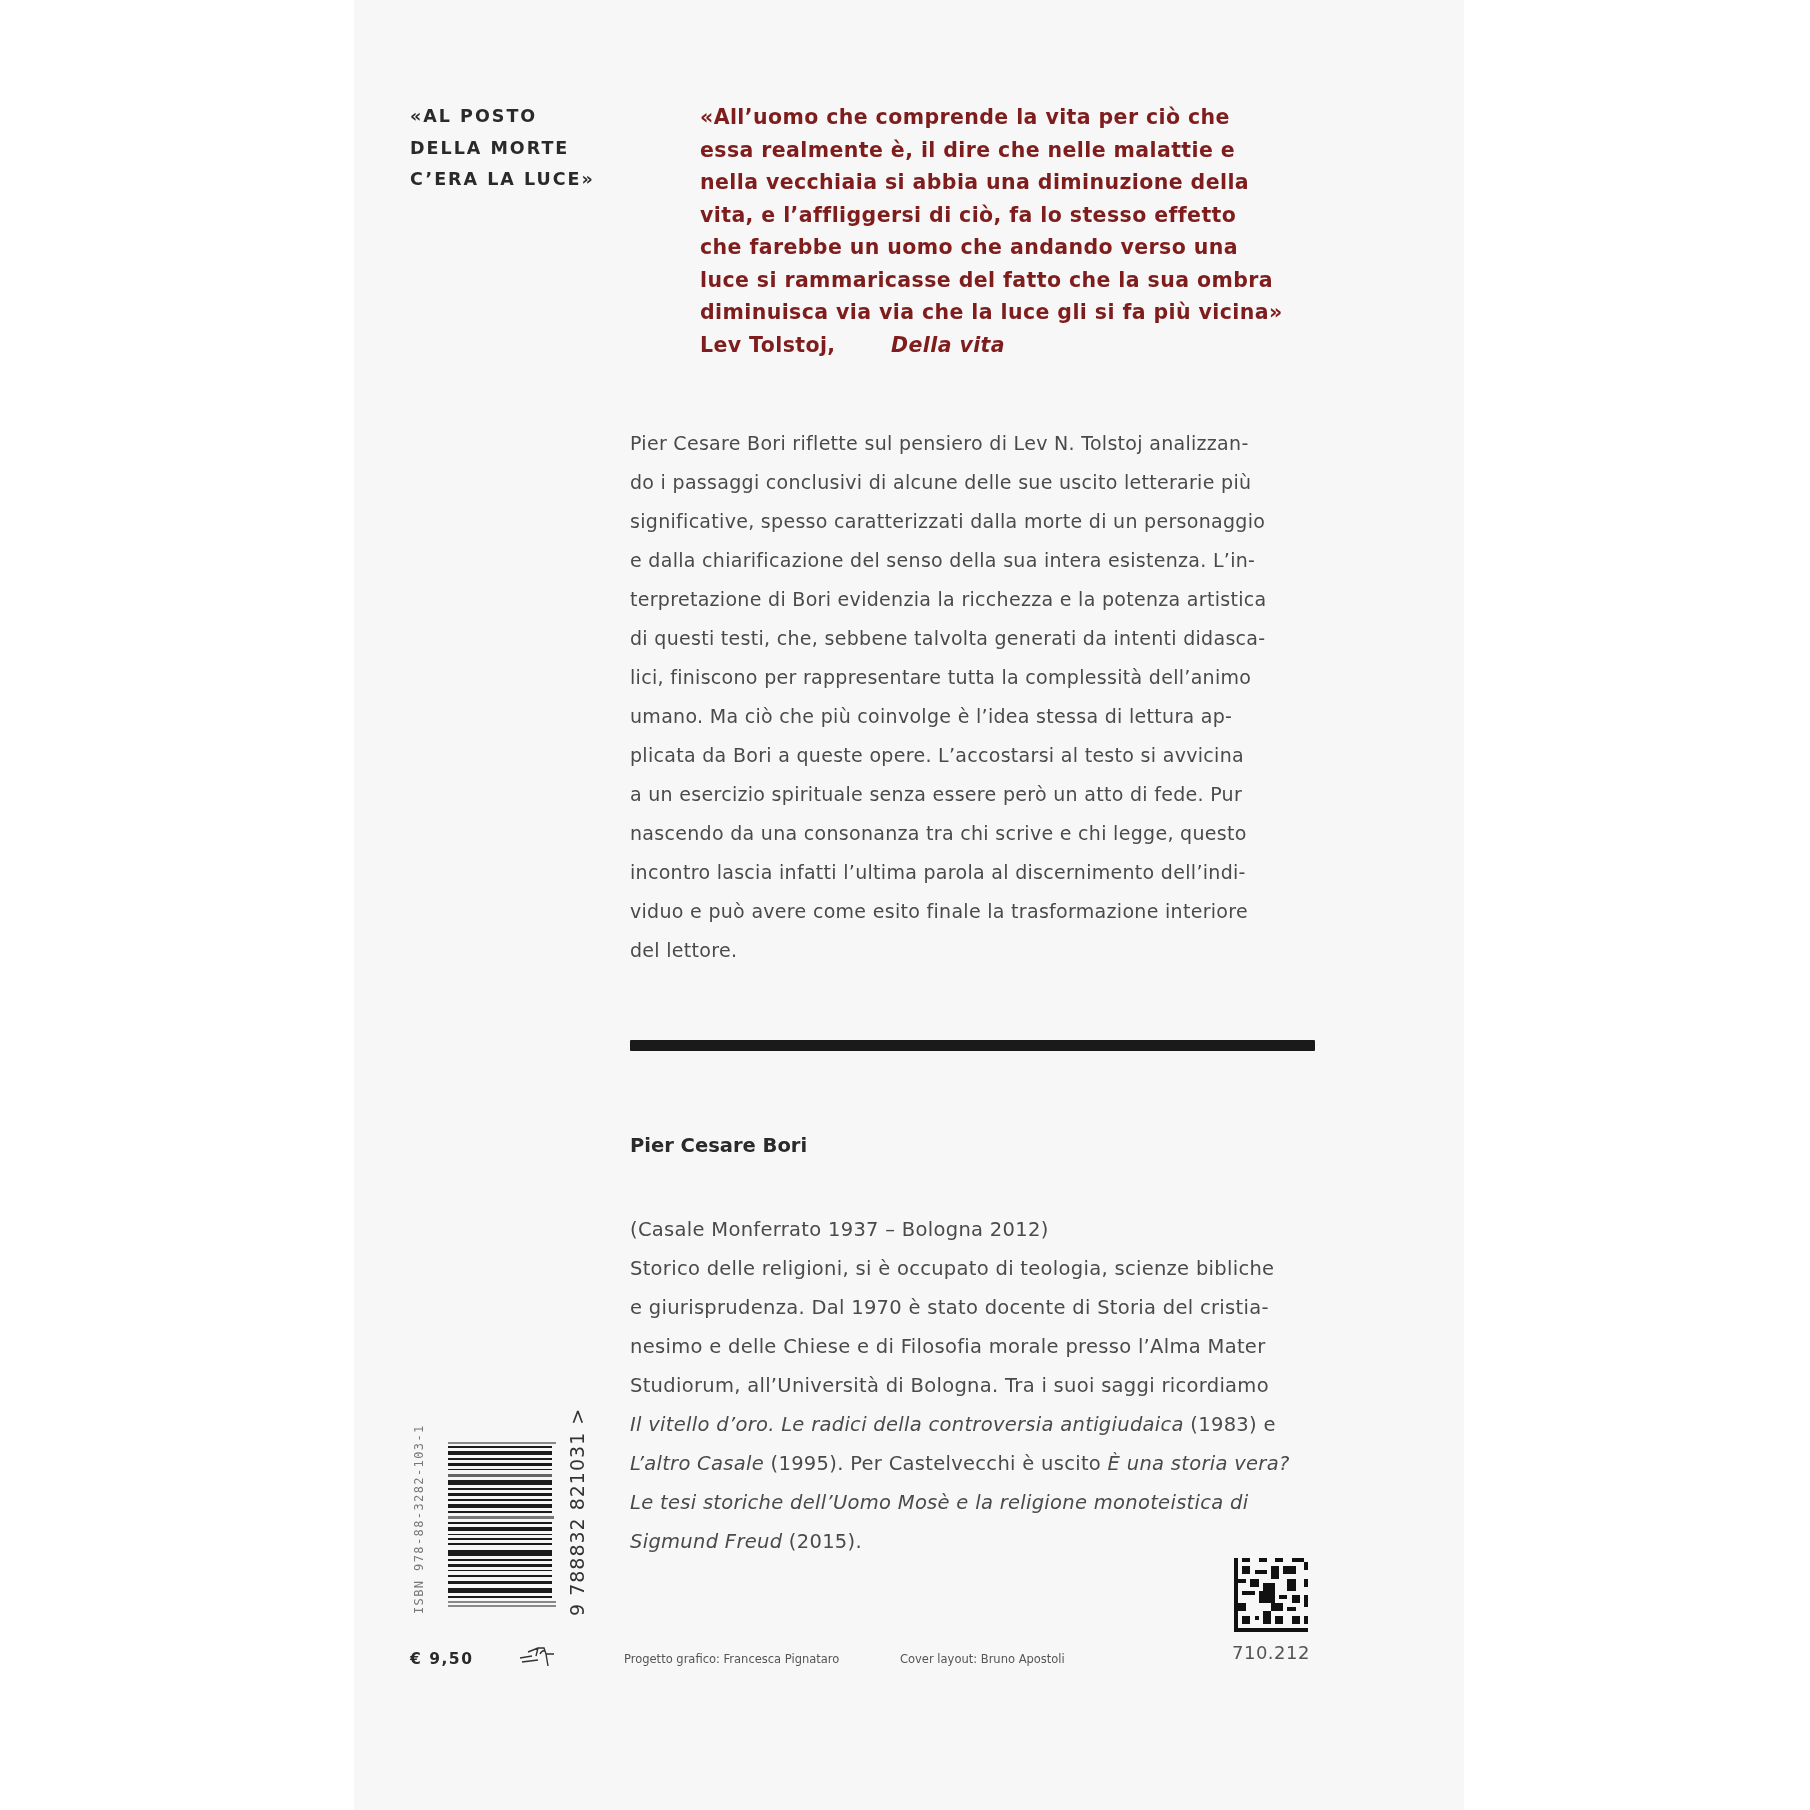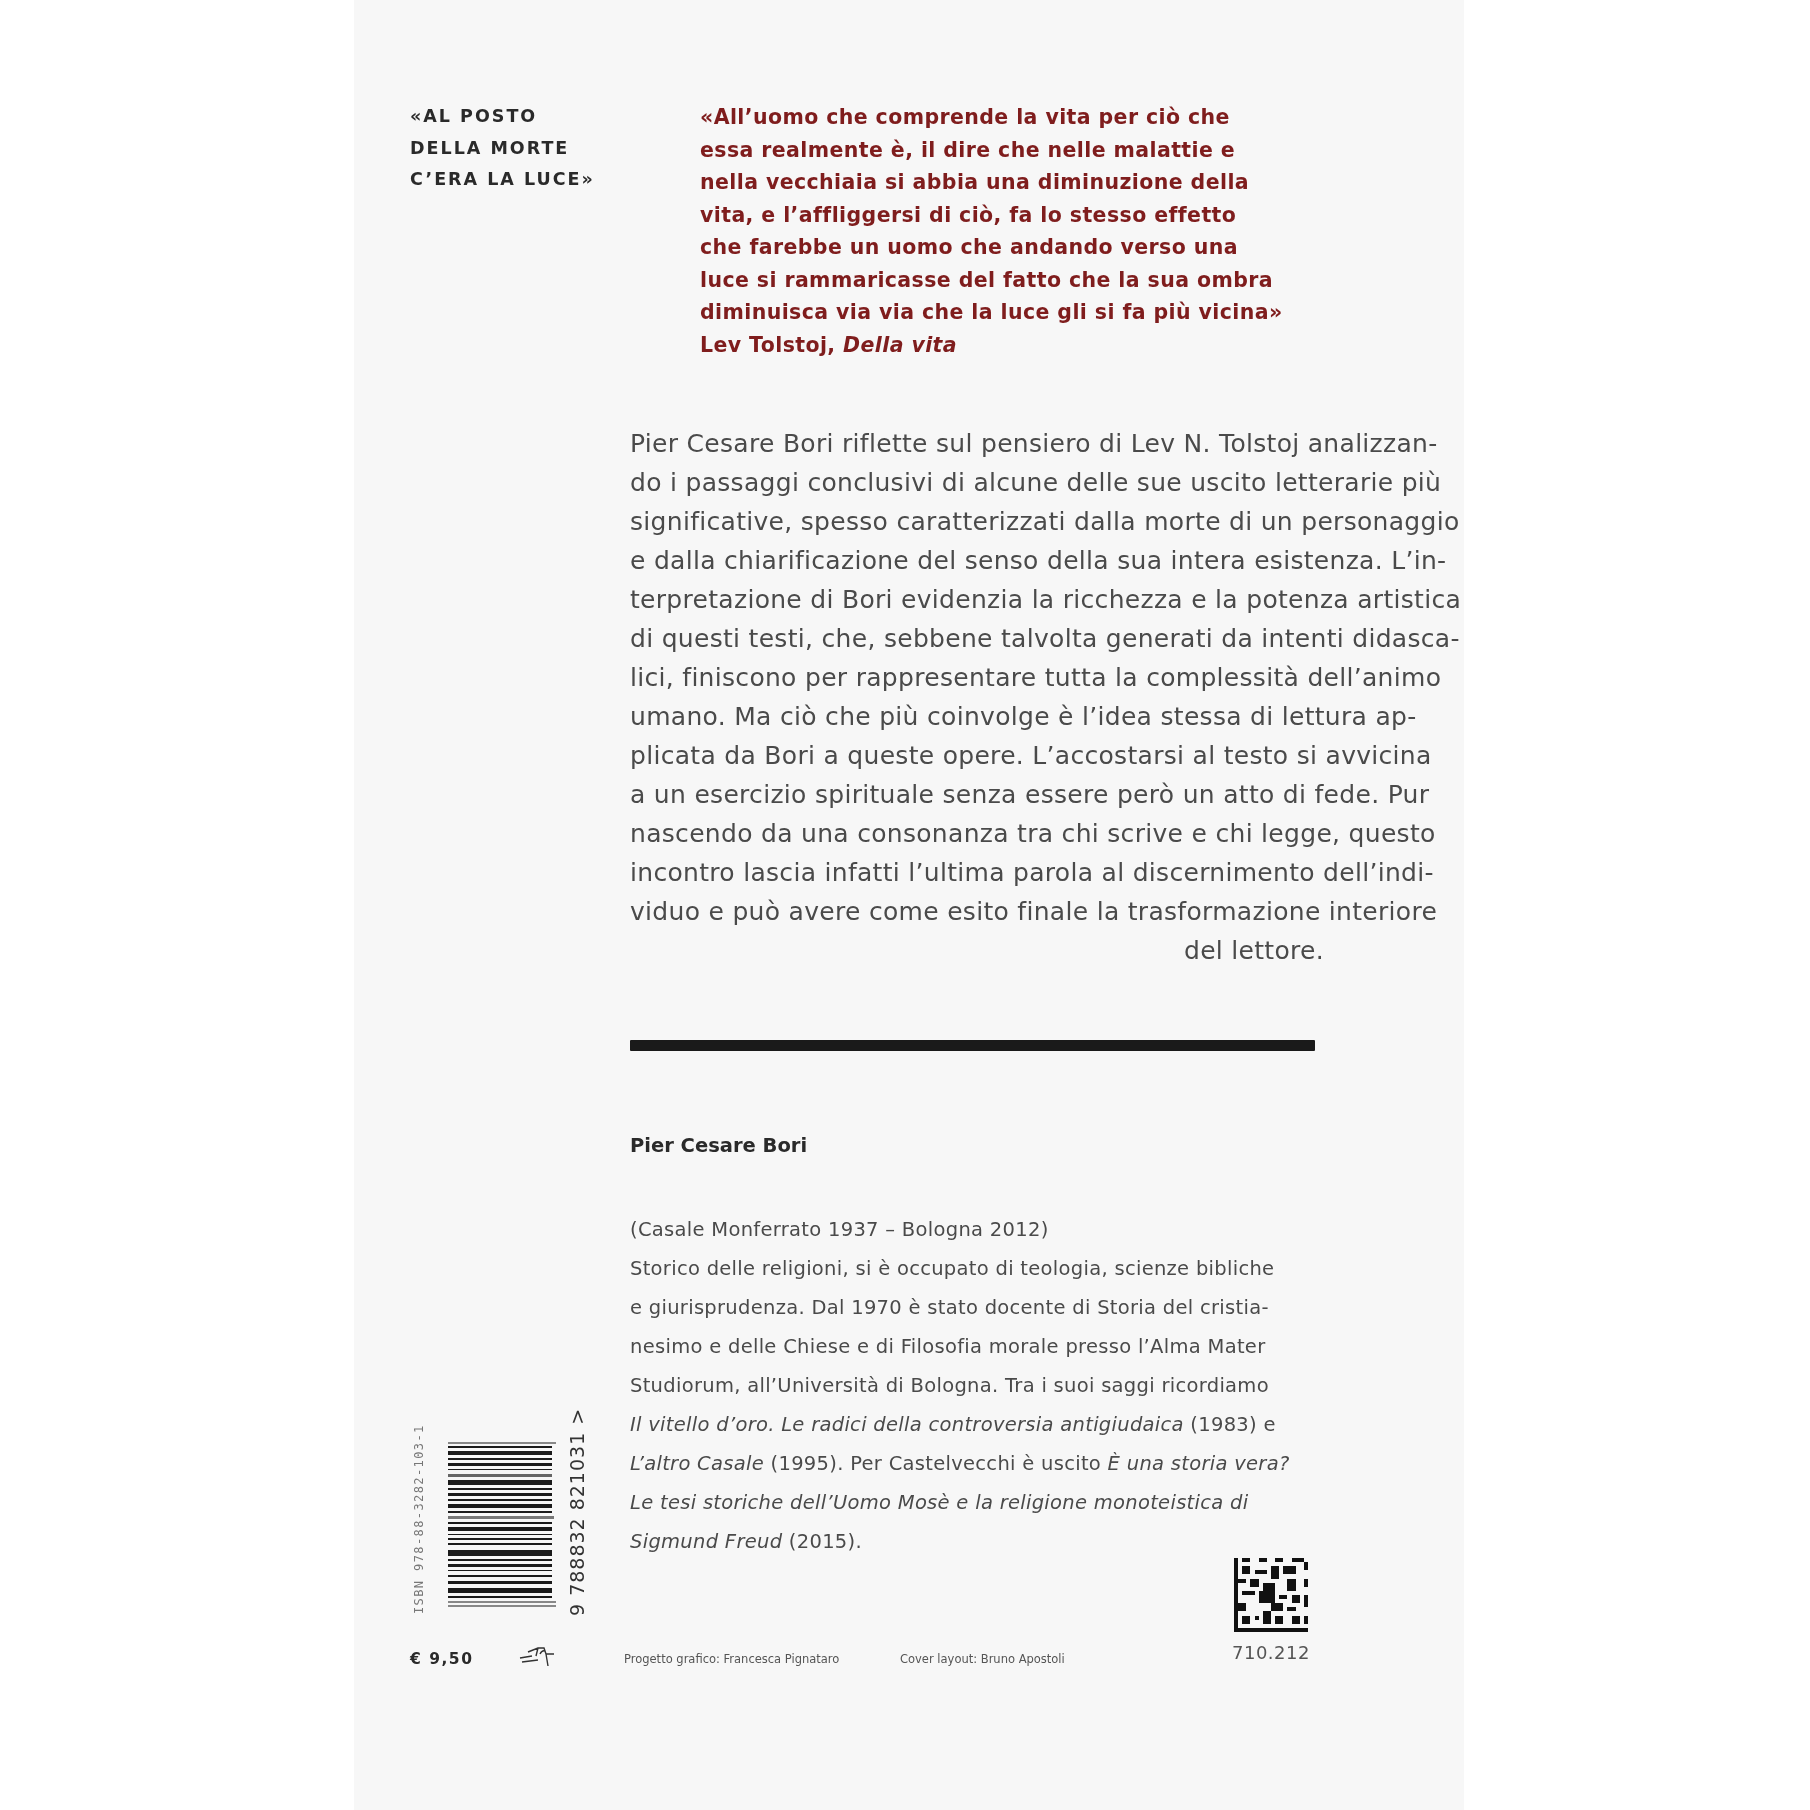--- a/index.html
+++ b/index.html
@@ -3,22 +3,22 @@
 <meta charset="utf-8">
 <style>
   html, body { margin:0; padding:0; }
   body { width:1810px; height:1810px; background:#ffffff; position:relative; overflow:hidden; font-family:"Liberation Sans", sans-serif; }
   .page { position:absolute; left:354px; top:0; width:1110px; height:1810px; background:#f7f7f7; }
   .abs { position:absolute; }
   .tagline { left:410px; top:101px; width:200px; font-family:"DejaVu Sans", sans-serif; font-weight:bold; font-size:17.5px; letter-spacing:2px; line-height:31.5px; color:#2a2a2a; }
   .tagline div { white-space:nowrap; }
   .quote { left:700px; top:101px; width:640px; font-family:"DejaVu Sans", sans-serif; font-weight:bold; font-size:20.5px; line-height:32.5px; color:#7f1d1d; letter-spacing:0.4px; }
   .quote div, .desc div, .bio div { white-space:nowrap; }
-  .quote .src-title { font-style:italic; }
-  .desc { left:630px; top:424px; width:694px; font-family:"DejaVu Sans", sans-serif; font-weight:normal; font-size:25px; line-height:39px; color:#4a4a4a; letter-spacing:0.3px;text-align:right; }
+  .quote .src-title { font-style:italic;margin-left:48px; }
+  .desc { left:630px; top:424px; width:694px; font-family:"DejaVu Sans", sans-serif; font-weight:normal; font-size:19px; line-height:39px; color:#4a4a4a; letter-spacing:0.3px; }
   .rule { left:630px; top:1040px; width:685px; height:11px; background:#1a1a1a; border-radius:1px; }
   .author { left:630px; top:1134px; font-family:"DejaVu Sans", sans-serif; font-weight:bold; font-size:19.5px; color:#2a2a2a; }
   .bio { left:630px; top:1210px; width:690px; font-family:"DejaVu Sans", sans-serif; font-size:19.5px; line-height:39px; color:#4a4a4a; letter-spacing:0.3px; }
   .bio i { font-style:italic; }
   .barcode-wrap { left:404px; top:1420px; width:160px; height:220px; }
   .isbn-text { position:absolute; left:8px; top:194px; transform-origin:0 0; transform:rotate(-90deg); font-family:"DejaVu Sans Mono", monospace; font-size:12px; letter-spacing:1.4px; color:#777; white-space:nowrap; }
   .bars { position:absolute; left:44px; top:22px; width:112px; height:166px; }
   .bar { position:absolute; left:0; height:3px; background:#1b1b1b; }
   .ean-text { position:absolute; left:162px; top:196px; transform-origin:0 0; transform:rotate(-90deg); font-family:"DejaVu Sans", sans-serif; font-size:19px; letter-spacing:1px; color:#333; white-space:nowrap; }
   .price { left:410px; top:1650px; font-family:"DejaVu Sans", sans-serif; font-weight:bold; font-size:15.5px; letter-spacing:1.5px; color:#2a2a2a; }

